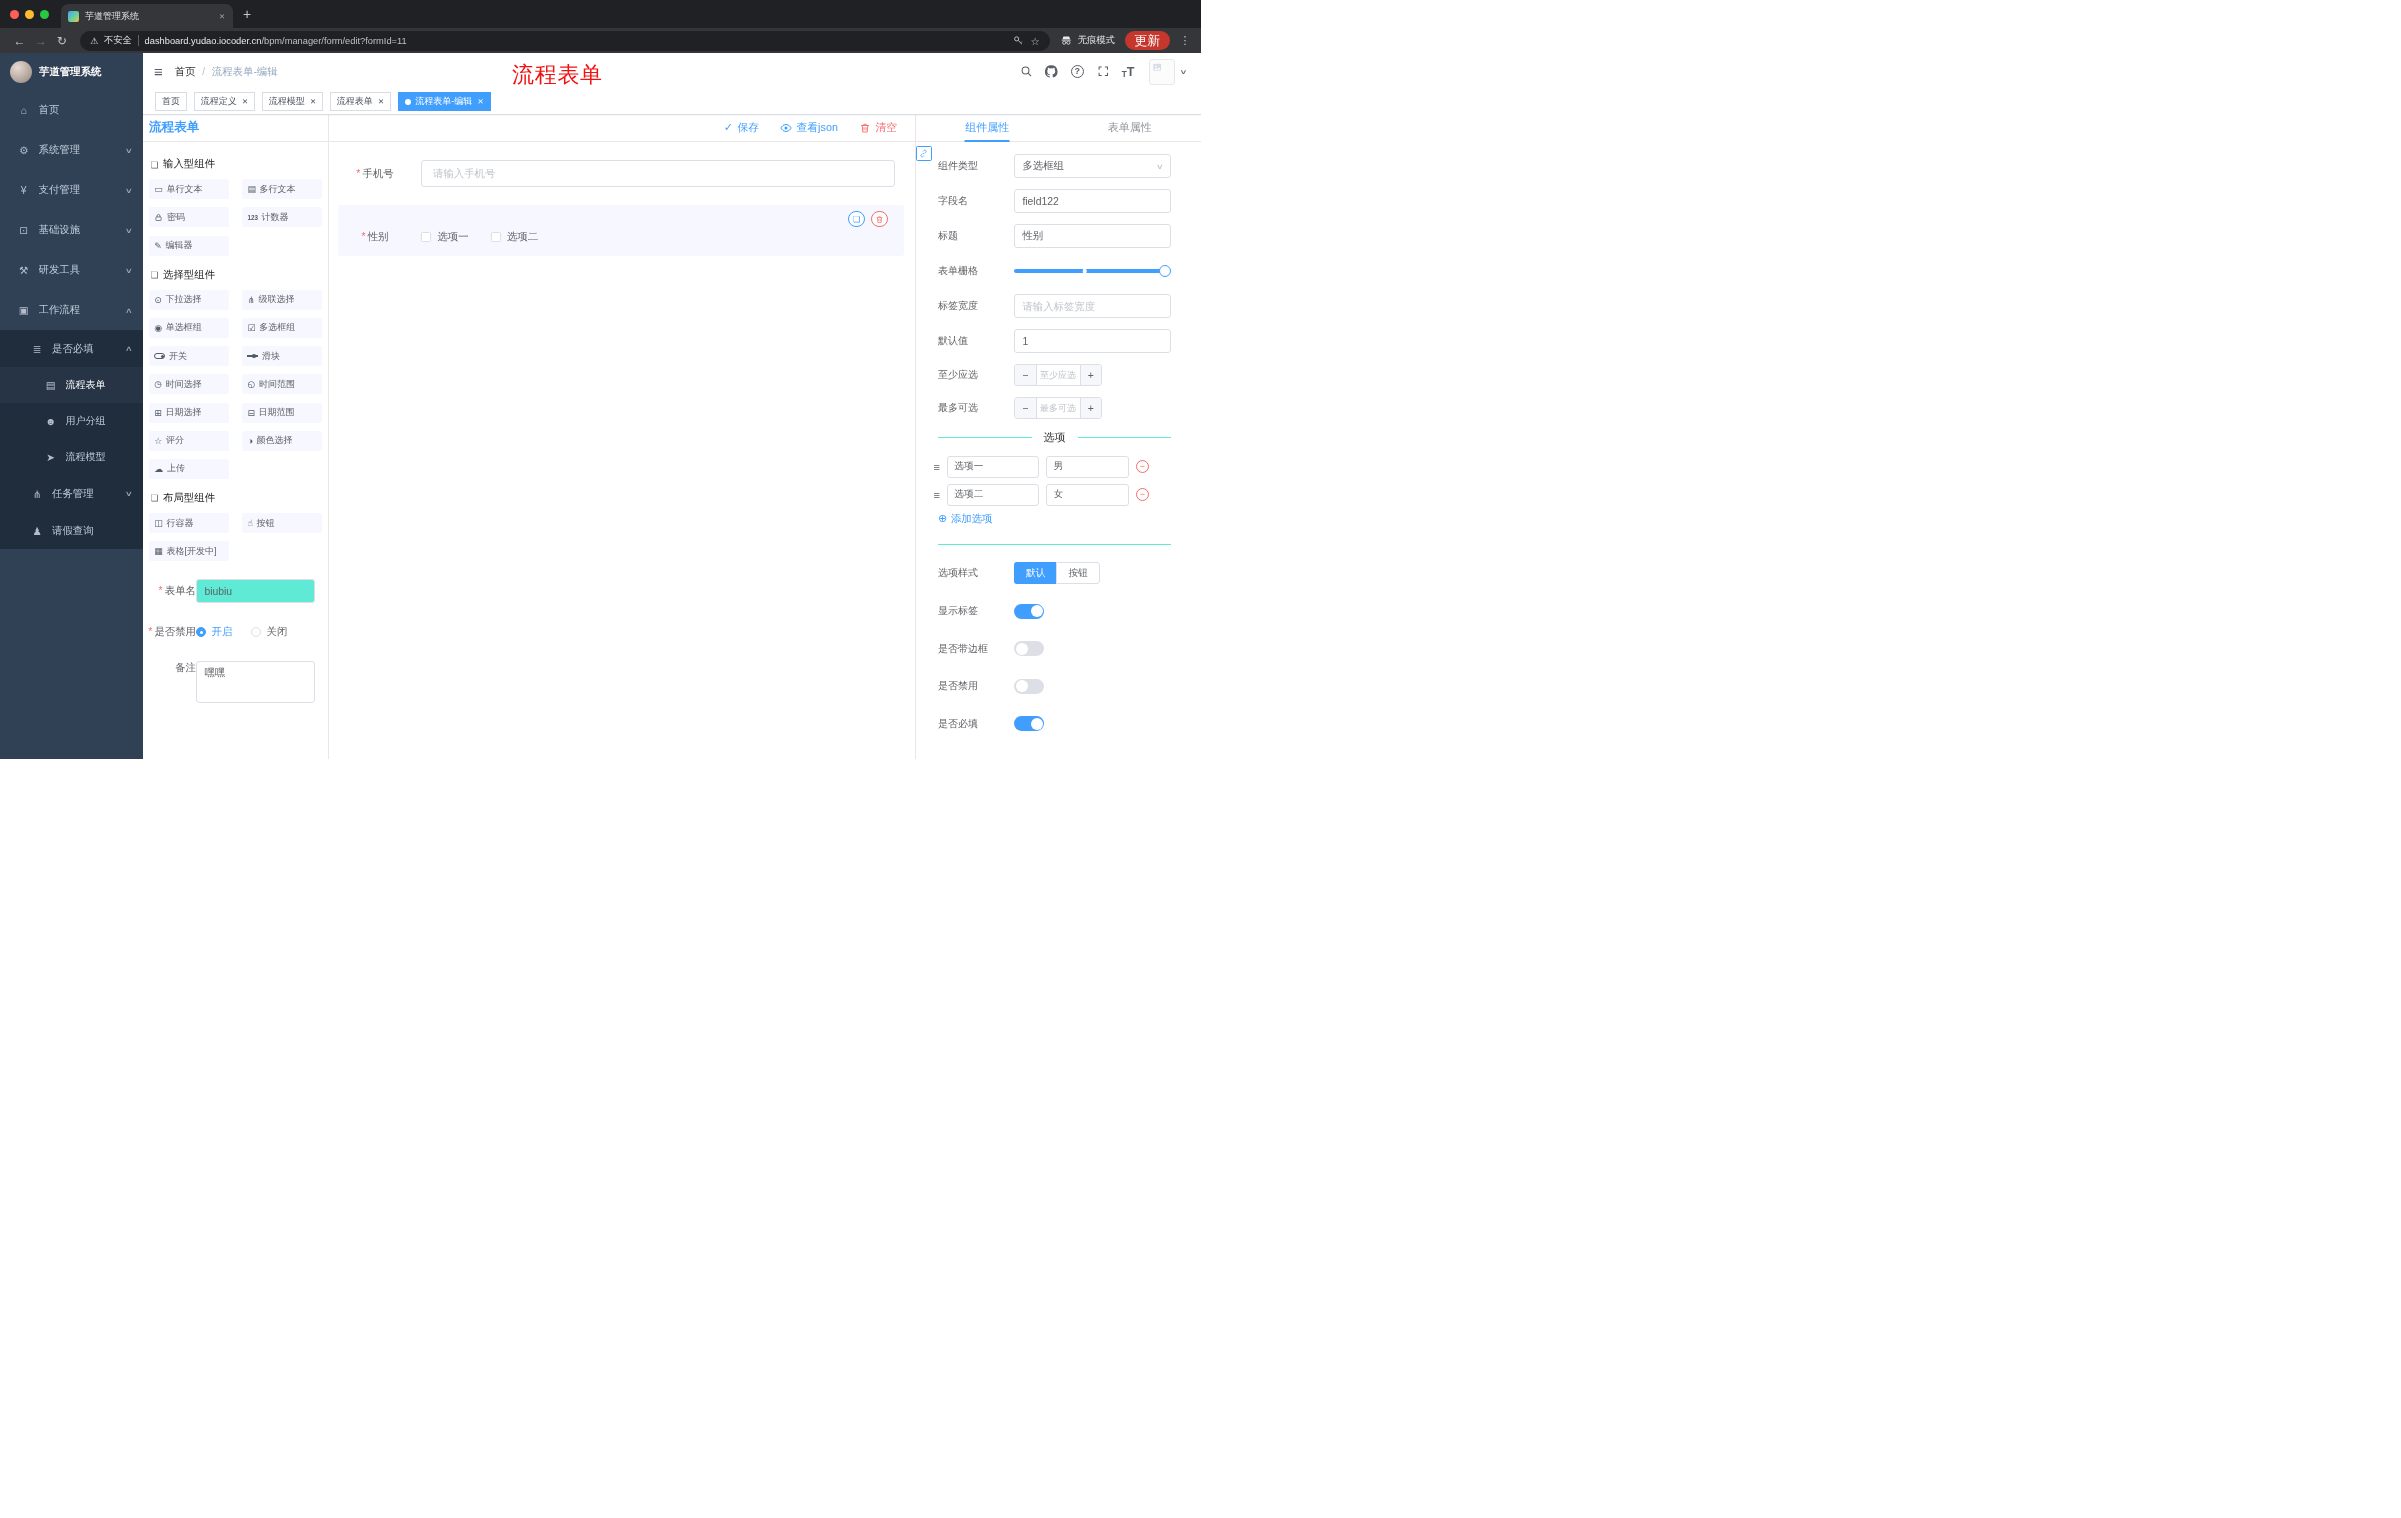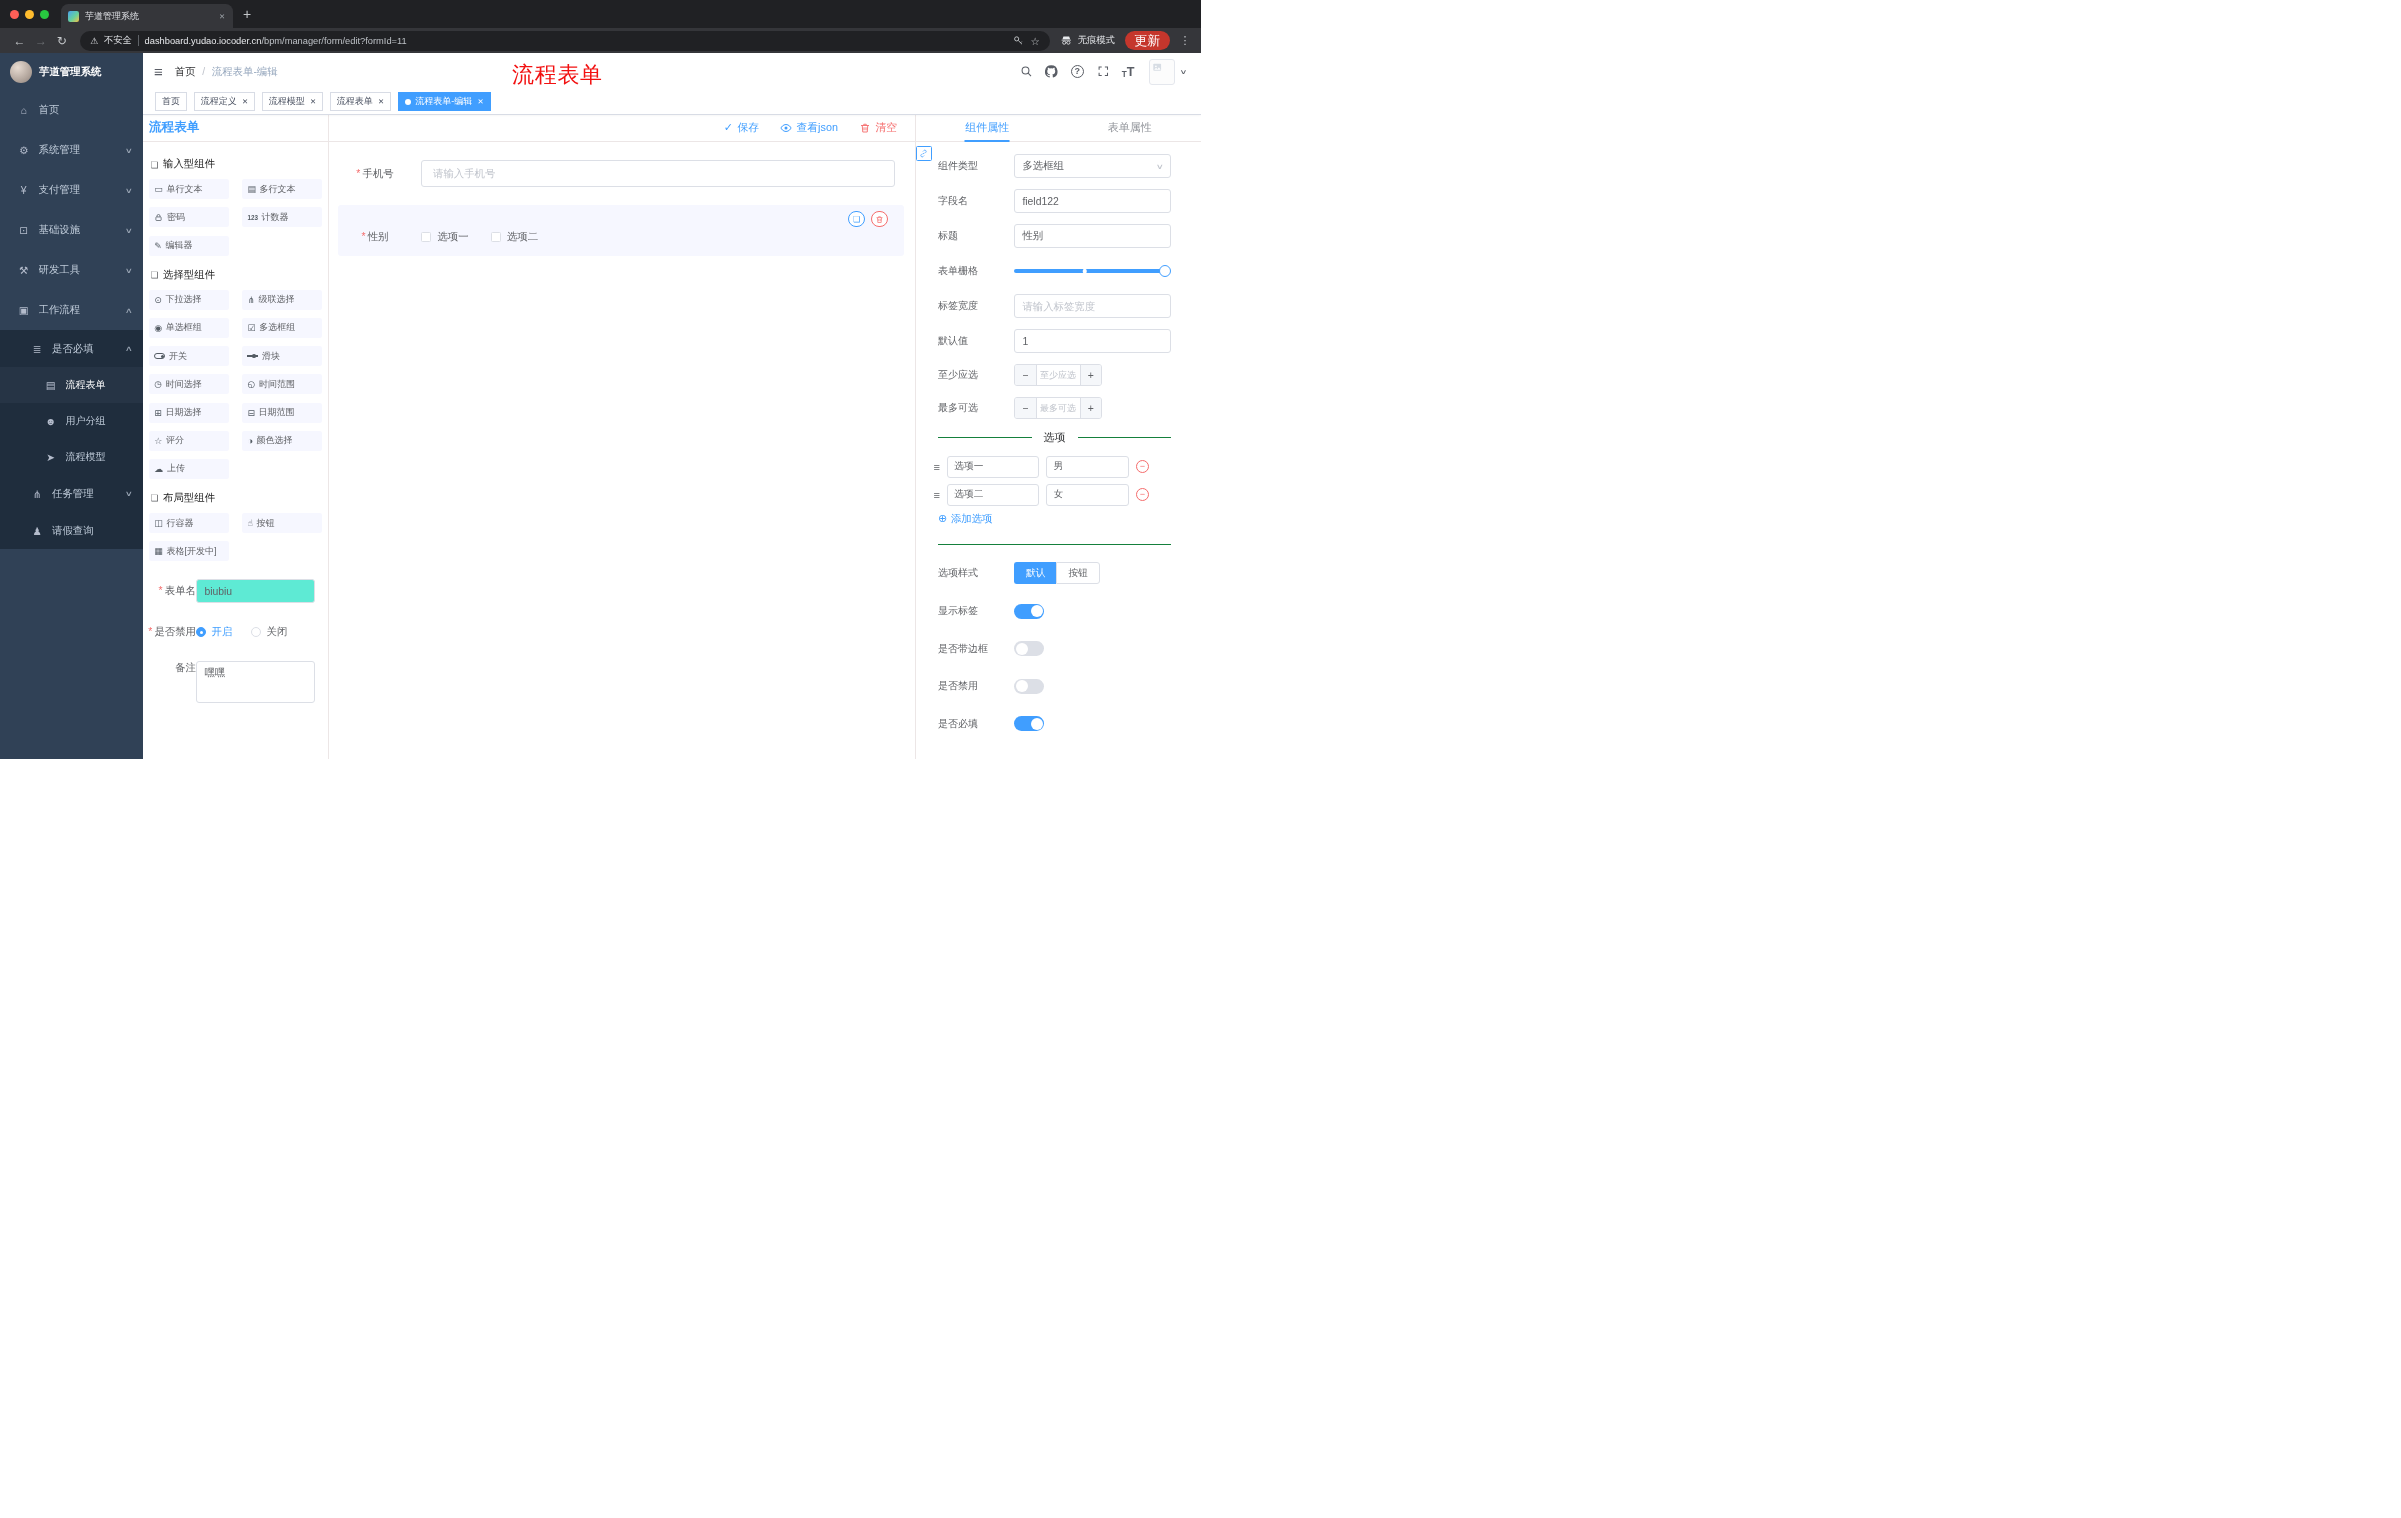--- a/index.html
+++ b/index.html
@@ -153,21 +153,21 @@
 .pslider{height:24px;display:flex;align-items:center;padding-right:6px}
 .track{position:relative;width:100%;height:4.5px;border-radius:2.2px;background:#409eff}
 .mark{position:absolute;left:47%;top:50%;transform:translate(-50%,-50%);width:4.5px;height:4.5px;border-radius:50%;background:#fff}
 .handle{position:absolute;right:-6px;top:50%;transform:translateY(-50%);width:12px;height:12px;border-radius:50%;background:#fff;border:1.5px solid #409eff;cursor:grab}
 .stepper{display:flex;width:88px;height:22px;border:0.7px solid #dcdfe6;border-radius:3px;overflow:hidden}
 .st-btn{width:21.5px;background:#f5f7fa;color:#606266;display:flex;align-items:center;justify-content:center;font-size:10.4px;cursor:pointer;flex:none}
 .st-btn.minus{border-right:0.7px solid #dcdfe6}
 .st-btn.plus{border-left:0.7px solid #dcdfe6}
 .st-input{flex:1;border:none;outline:none;text-align:center;font-size:9px;color:#606266;min-width:0;background:#fff}
 .st-input::placeholder{color:#c0c4cc}
-.pdivider{position:relative;height:0.7px;background:#15803d;margin:18px 0}
+.pdivider{position:relative;height:0.7px;background:#5eead4;margin:18px 0}
 .pdiv-text{position:absolute;left:50%;top:50%;transform:translate(-50%,-50%);background:#fff;padding:0 12px;font-size:11px;color:#303133;white-space:nowrap}
 .orow{display:flex;align-items:center;gap:6.7px;margin:0 22px 6px -4.5px}
 .o-drag{color:#606266;font-size:11px;flex:none;cursor:grab}
 .oinput{height:22px;border:0.7px solid #dcdfe6;border-radius:3px;padding:0 6.7px;font-size:9.7px;color:#606266;outline:none;min-width:0;background:#fff}
 .oinput.lbl{flex:1}
 .oinput.val{width:83px;flex:none}
 .o-remove{width:13.4px;height:13.4px;border-radius:50%;border:0.7px solid #f56c6c;color:#f56c6c;display:flex;align-items:center;justify-content:center;font-size:9px;flex:none;cursor:pointer;line-height:1}
 .add-opt{display:flex;align-items:center;gap:3.7px;color:#409eff;font-size:10.4px;cursor:pointer;margin-top:3px}
 .add-opt .g{font-size:11px}
 .seg{display:flex}

